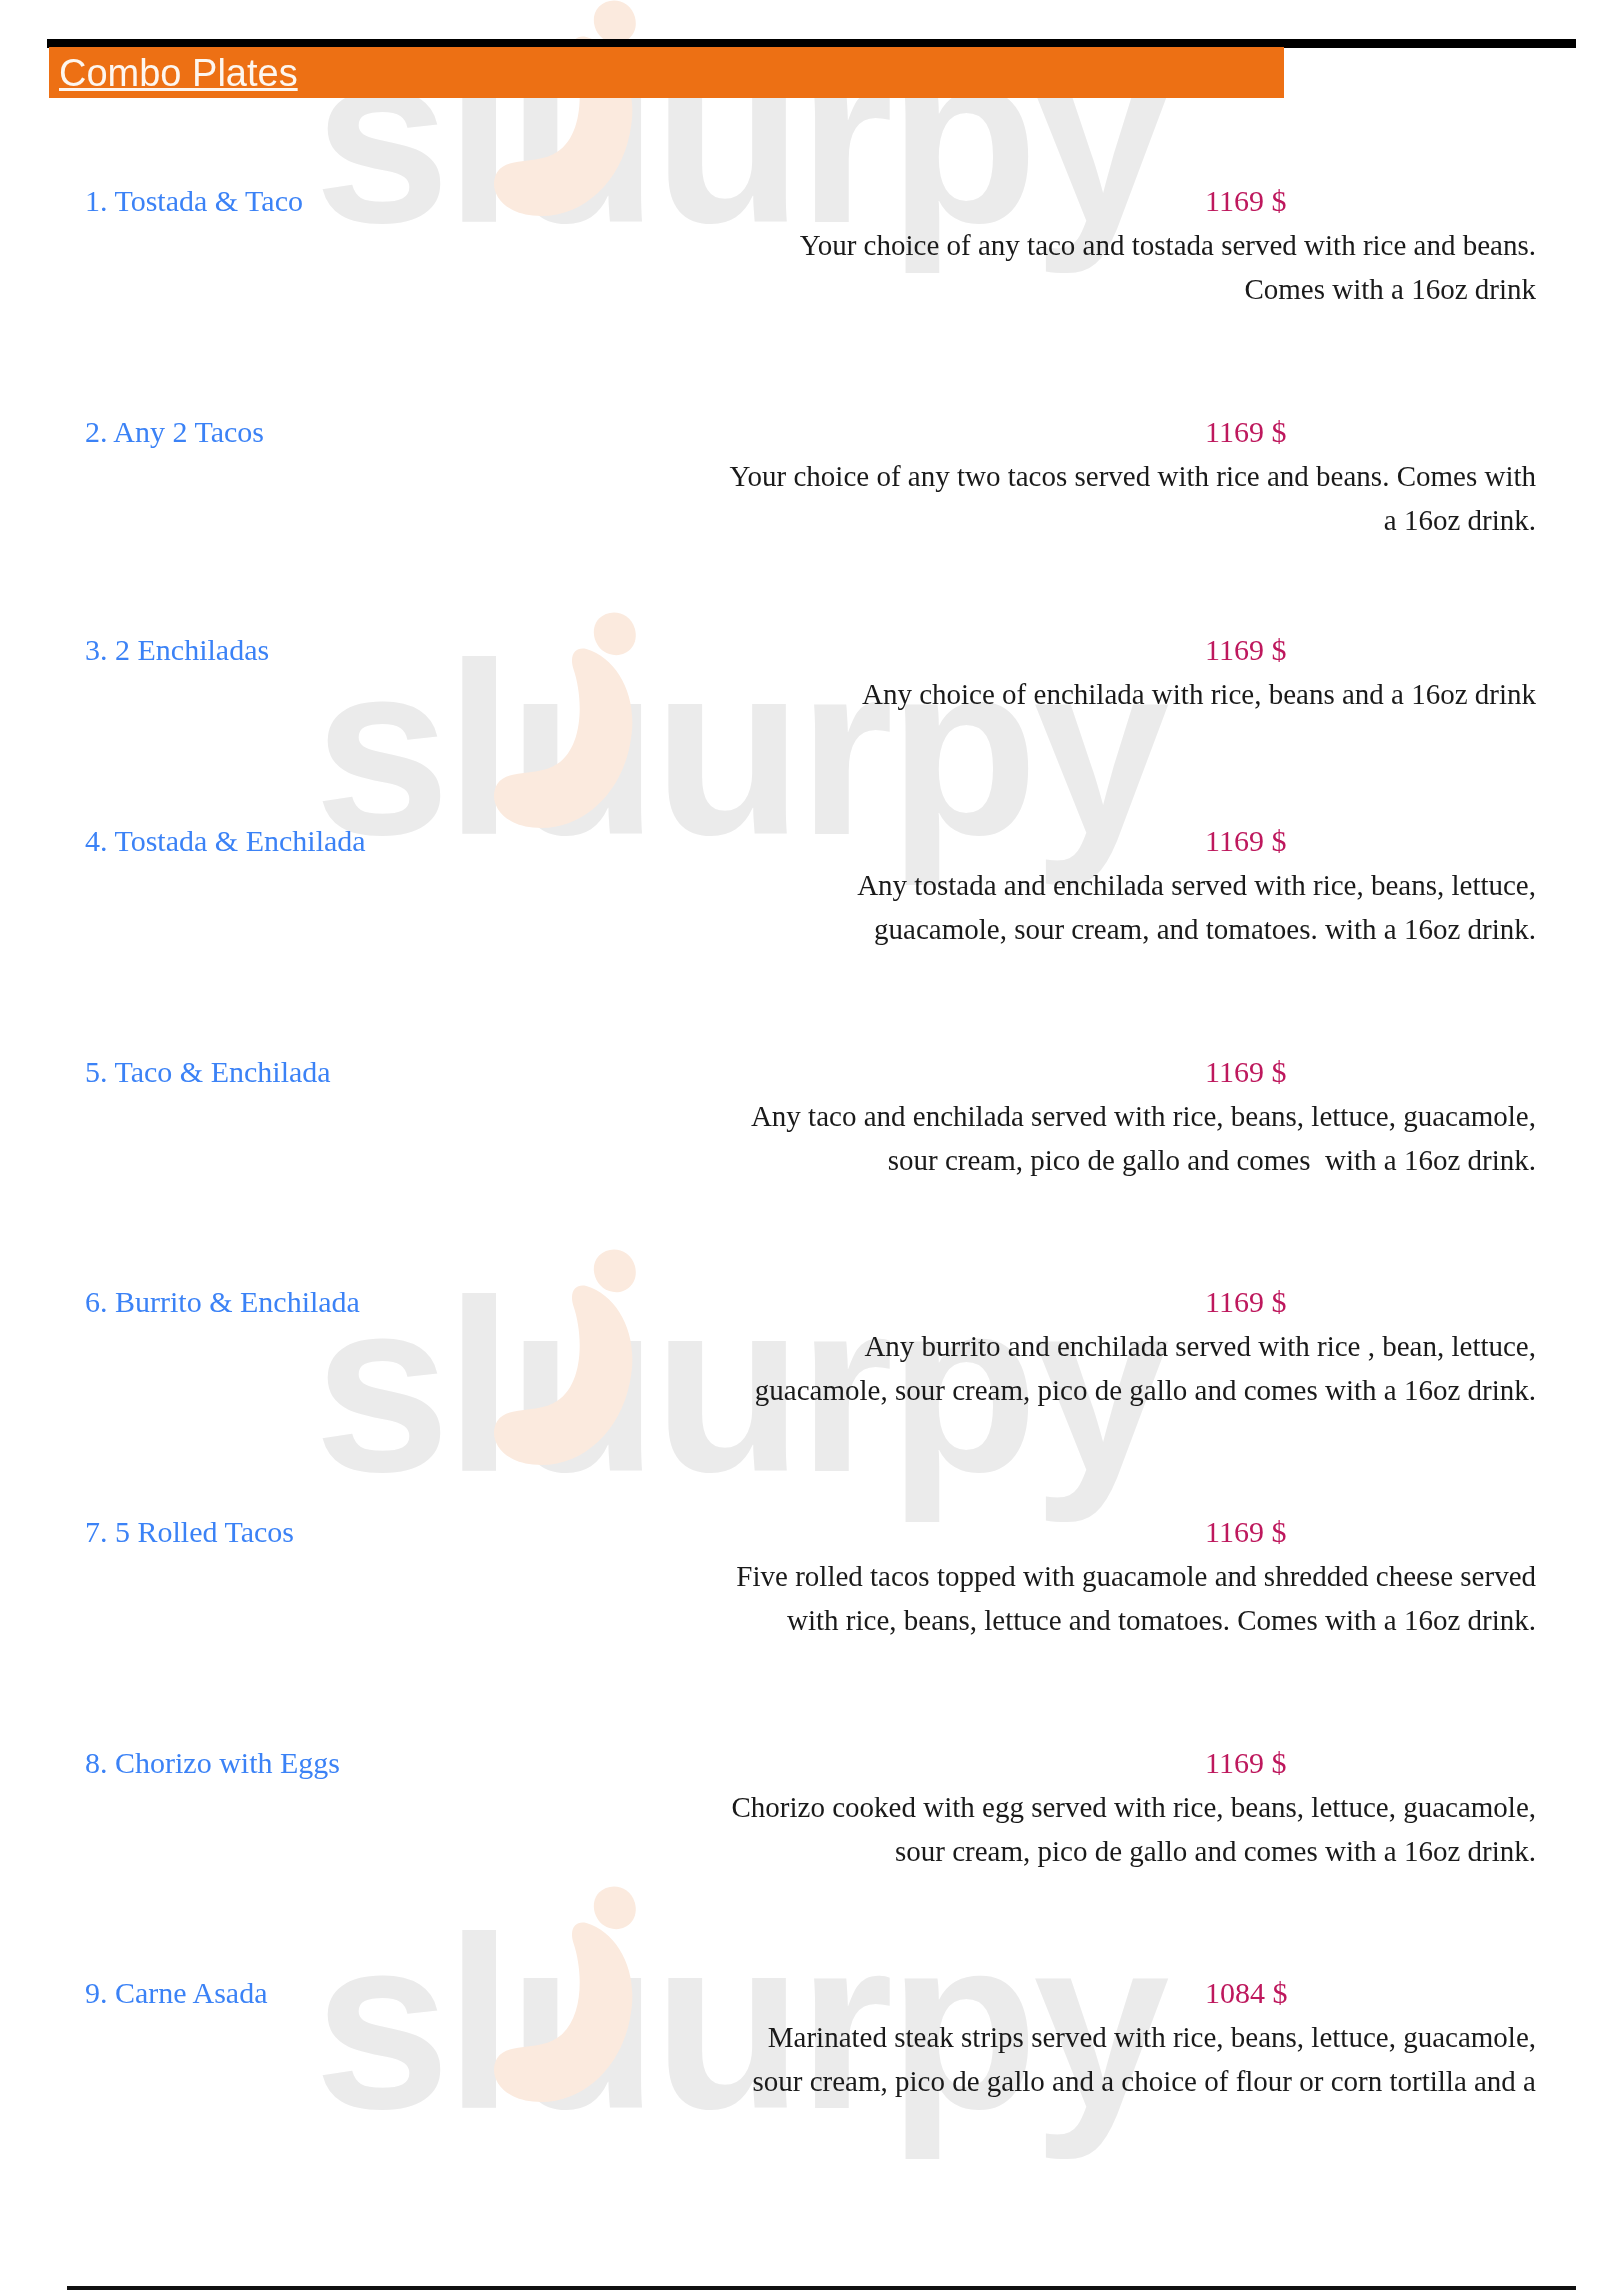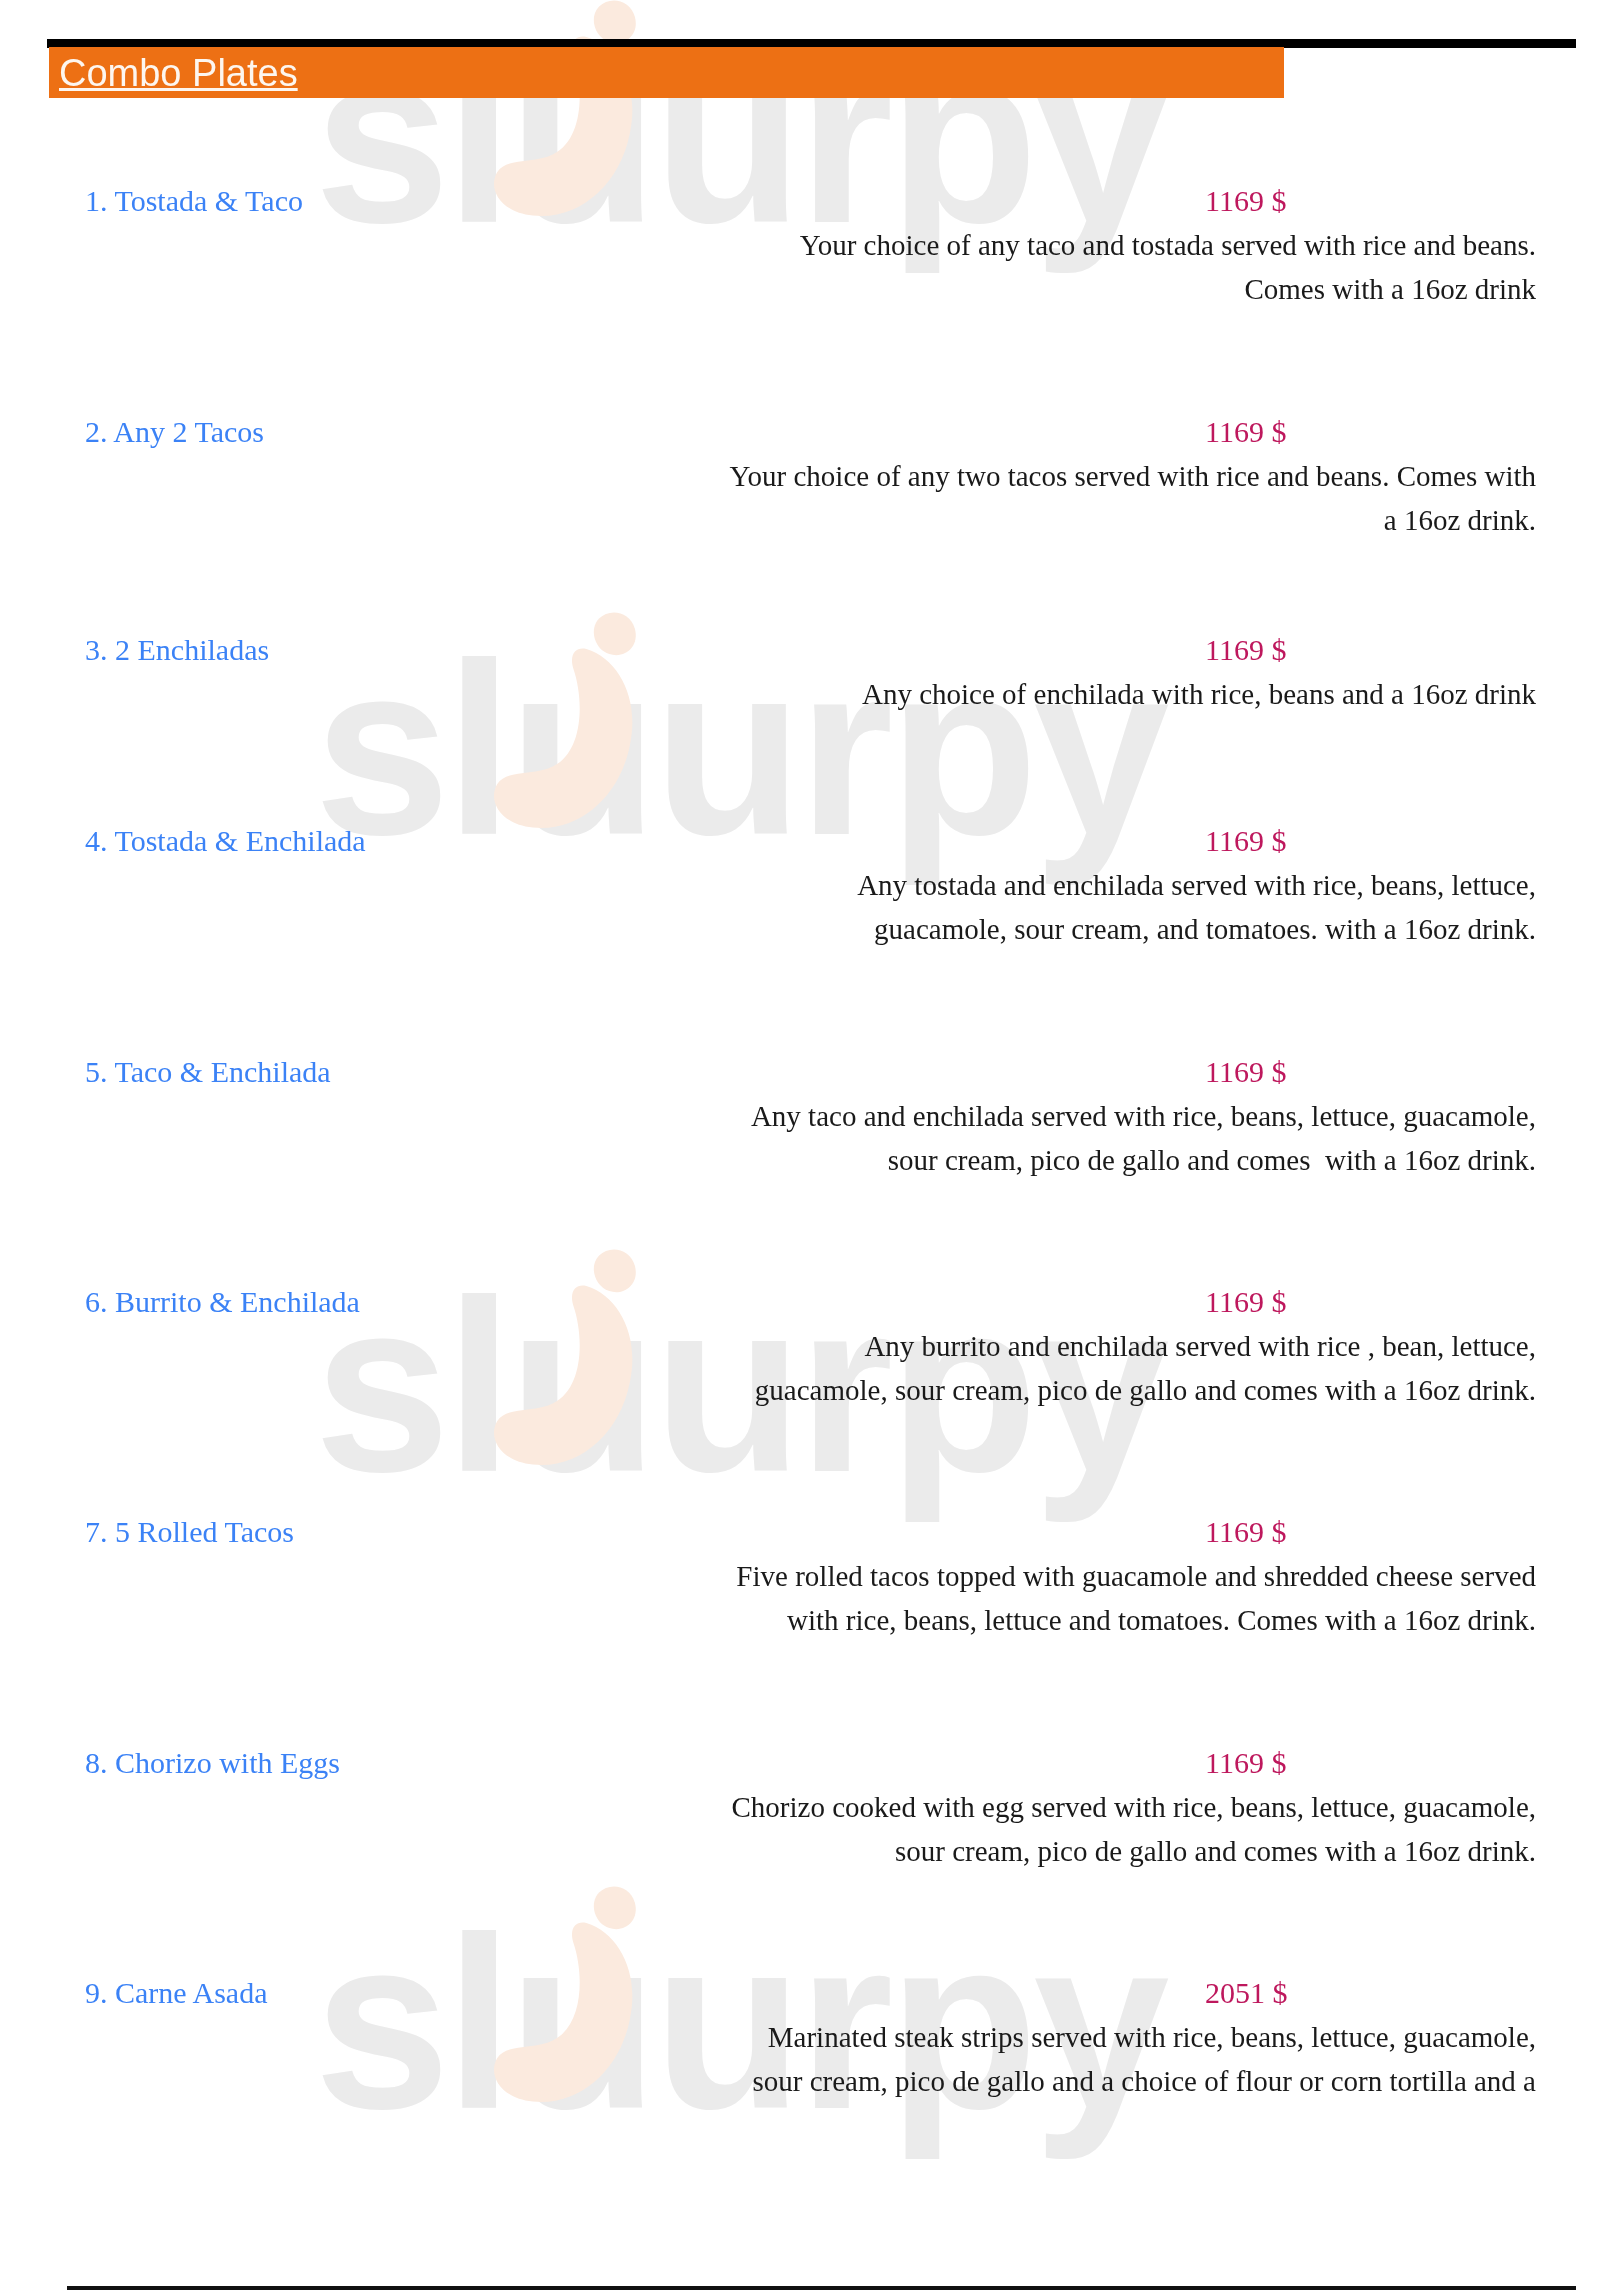--- a/index.html
+++ b/index.html
@@ -248,21 +248,21 @@
           <div class="item-price">1169 $</div>
         </div>
         <div class="item-desc">
           <div class="desc-line">Chorizo cooked with egg served with rice, beans, lettuce, guacamole,</div>
           <div class="desc-line">sour cream, pico de gallo and comes with a 16oz drink.</div>
         </div>
       </div>
       <div class="item" style="top: 1970px;">
         <div class="item-head">
           <div class="item-name">9. Carne Asada</div>
-          <div class="item-price">2051 $</div>
+          <div class="item-price">1084 $</div>
         </div>
         <div class="item-desc">
           <div class="desc-line">Marinated steak strips served with rice, beans, lettuce, guacamole,</div>
           <div class="desc-line">sour cream, pico de gallo and a choice of flour or corn tortilla and a</div>
         </div>
       </div>
     </div>
 
   <div class="foot-rule"></div>
 

